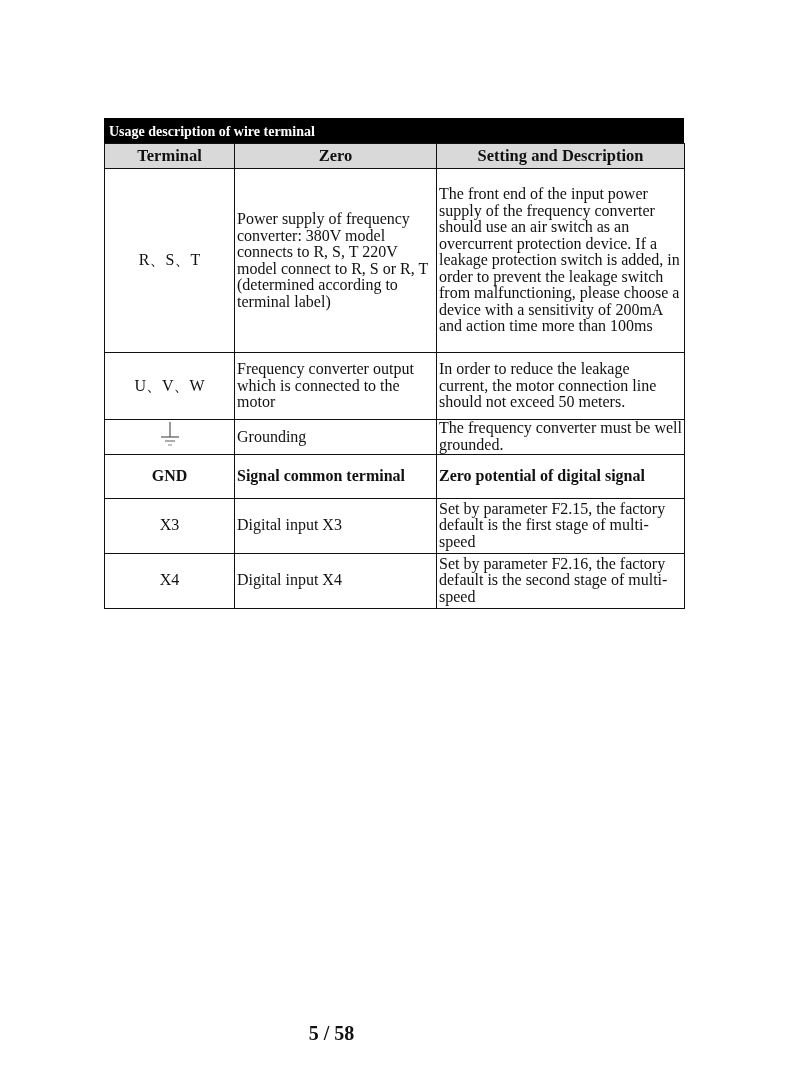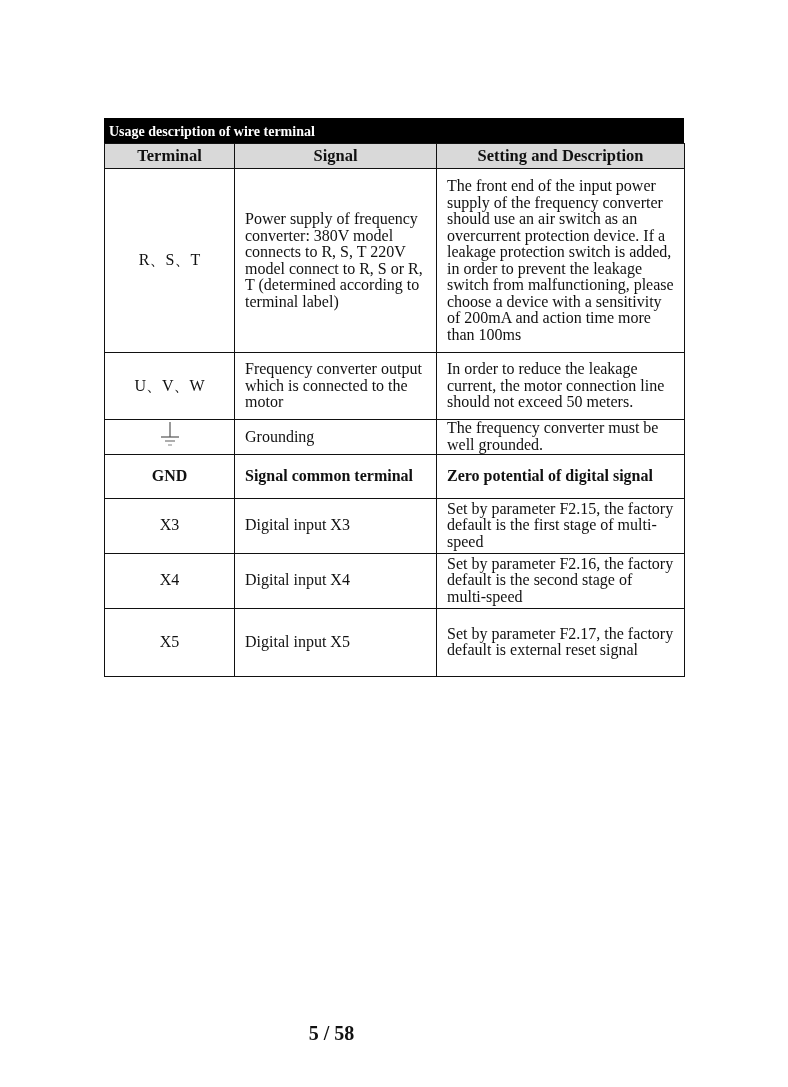--- a/index.html
+++ b/index.html
@@ -3,21 +3,21 @@
 <meta charset="utf-8">
 <style>
   html, body { margin: 0; padding: 0; background: #ffffff; }
   body { width: 788px; height: 1087px; position: relative; overflow: hidden;
          font-family: "Liberation Serif", serif; color: #111; }
   .table-wrap { position: absolute; left: 104px; top: 118px; width: 580px; }
   .title-bar { background: #000; color: #fff; font-weight: bold; font-size: 14px;
                height: 25px; line-height: 25px; padding-left: 4px; box-sizing: border-box;
                border: 1.5px solid #000; }
   table { border-collapse: collapse; width: 580px; table-layout: fixed; }
-  td, th { border: 1.5px solid #111; vertical-align: middle; padding: 0 10px; font-size: 16px; line-height: 16.5px; }
+  td, th { border: 1.5px solid #111; vertical-align: middle; padding: 0 2px; font-size: 16px; line-height: 16.5px; }
   th { background: #d9d9d9; font-weight: bold; height: 24px; font-size: 16.5px; }
   td.term { text-align: center; }
   col.c1 { width: 130px; } col.c2 { width: 202px; } col.c3 { width: 248px; }
   .r-rst td { height: 183px; }
   .r-uvw td { height: 66px; }
   .r-gnd-sym td { height: 33px; margin-left: 32px; }
   .r-gnd td { height: 43px; font-weight: bold; }
   .r-x1 td, .r-x2 td { height: 53px; }
   .r-x3 td, .r-x4 td { height: 54px; }
   .r-x5 td { height: 67px; }
@@ -34,21 +34,21 @@
   <div class="title-bar">Usage description of wire terminal</div>
   <table>
     <colgroup>
         <col class="c1">
         <col class="c2">
         <col class="c3">
       </colgroup>
     <thead>
       <tr>
         <th>Terminal</th>
-        <th>Signal</th>
+        <th>Zero</th>
         <th>Setting and Description</th>
       </tr>
     </thead>
     <tbody>
       <tr class="r-rst">
         <td class="term">R、S、T</td>
         <td>Power supply of frequency converter: 380V model connects to R, S, T 220V model connect to R, S or R, T (determined according to terminal label)</td>
         <td>The front end of the input power supply of the frequency converter should use an air switch as an overcurrent protection device. If a leakage protection switch is added, in order to prevent the leakage switch from malfunctioning, please choose a device with a sensitivity of 200mA and action time more than 100ms</td>
       </tr>
       <tr class="r-uvw">
@@ -78,22 +78,17 @@
       <tr class="r-x3">
         <td class="term">X3</td>
         <td>Digital input X3</td>
         <td>Set by parameter F2.15, the factory default is the first stage of multi-speed</td>
       </tr>
       <tr class="r-x4">
         <td class="term">X4</td>
         <td>Digital input X4</td>
         <td>Set by parameter F2.16, the factory default is the second stage of multi-speed</td>
       </tr>
-      <tr class="r-x5">
-        <td class="term">X5</td>
-        <td>Digital input X5</td>
-        <td>Set by parameter F2.17, the factory default is external reset signal</td>
-      </tr>
     </tbody>
   </table>
 </div>
 
 <div class="page-num">5 / 58</div>
 
 </body></html>

